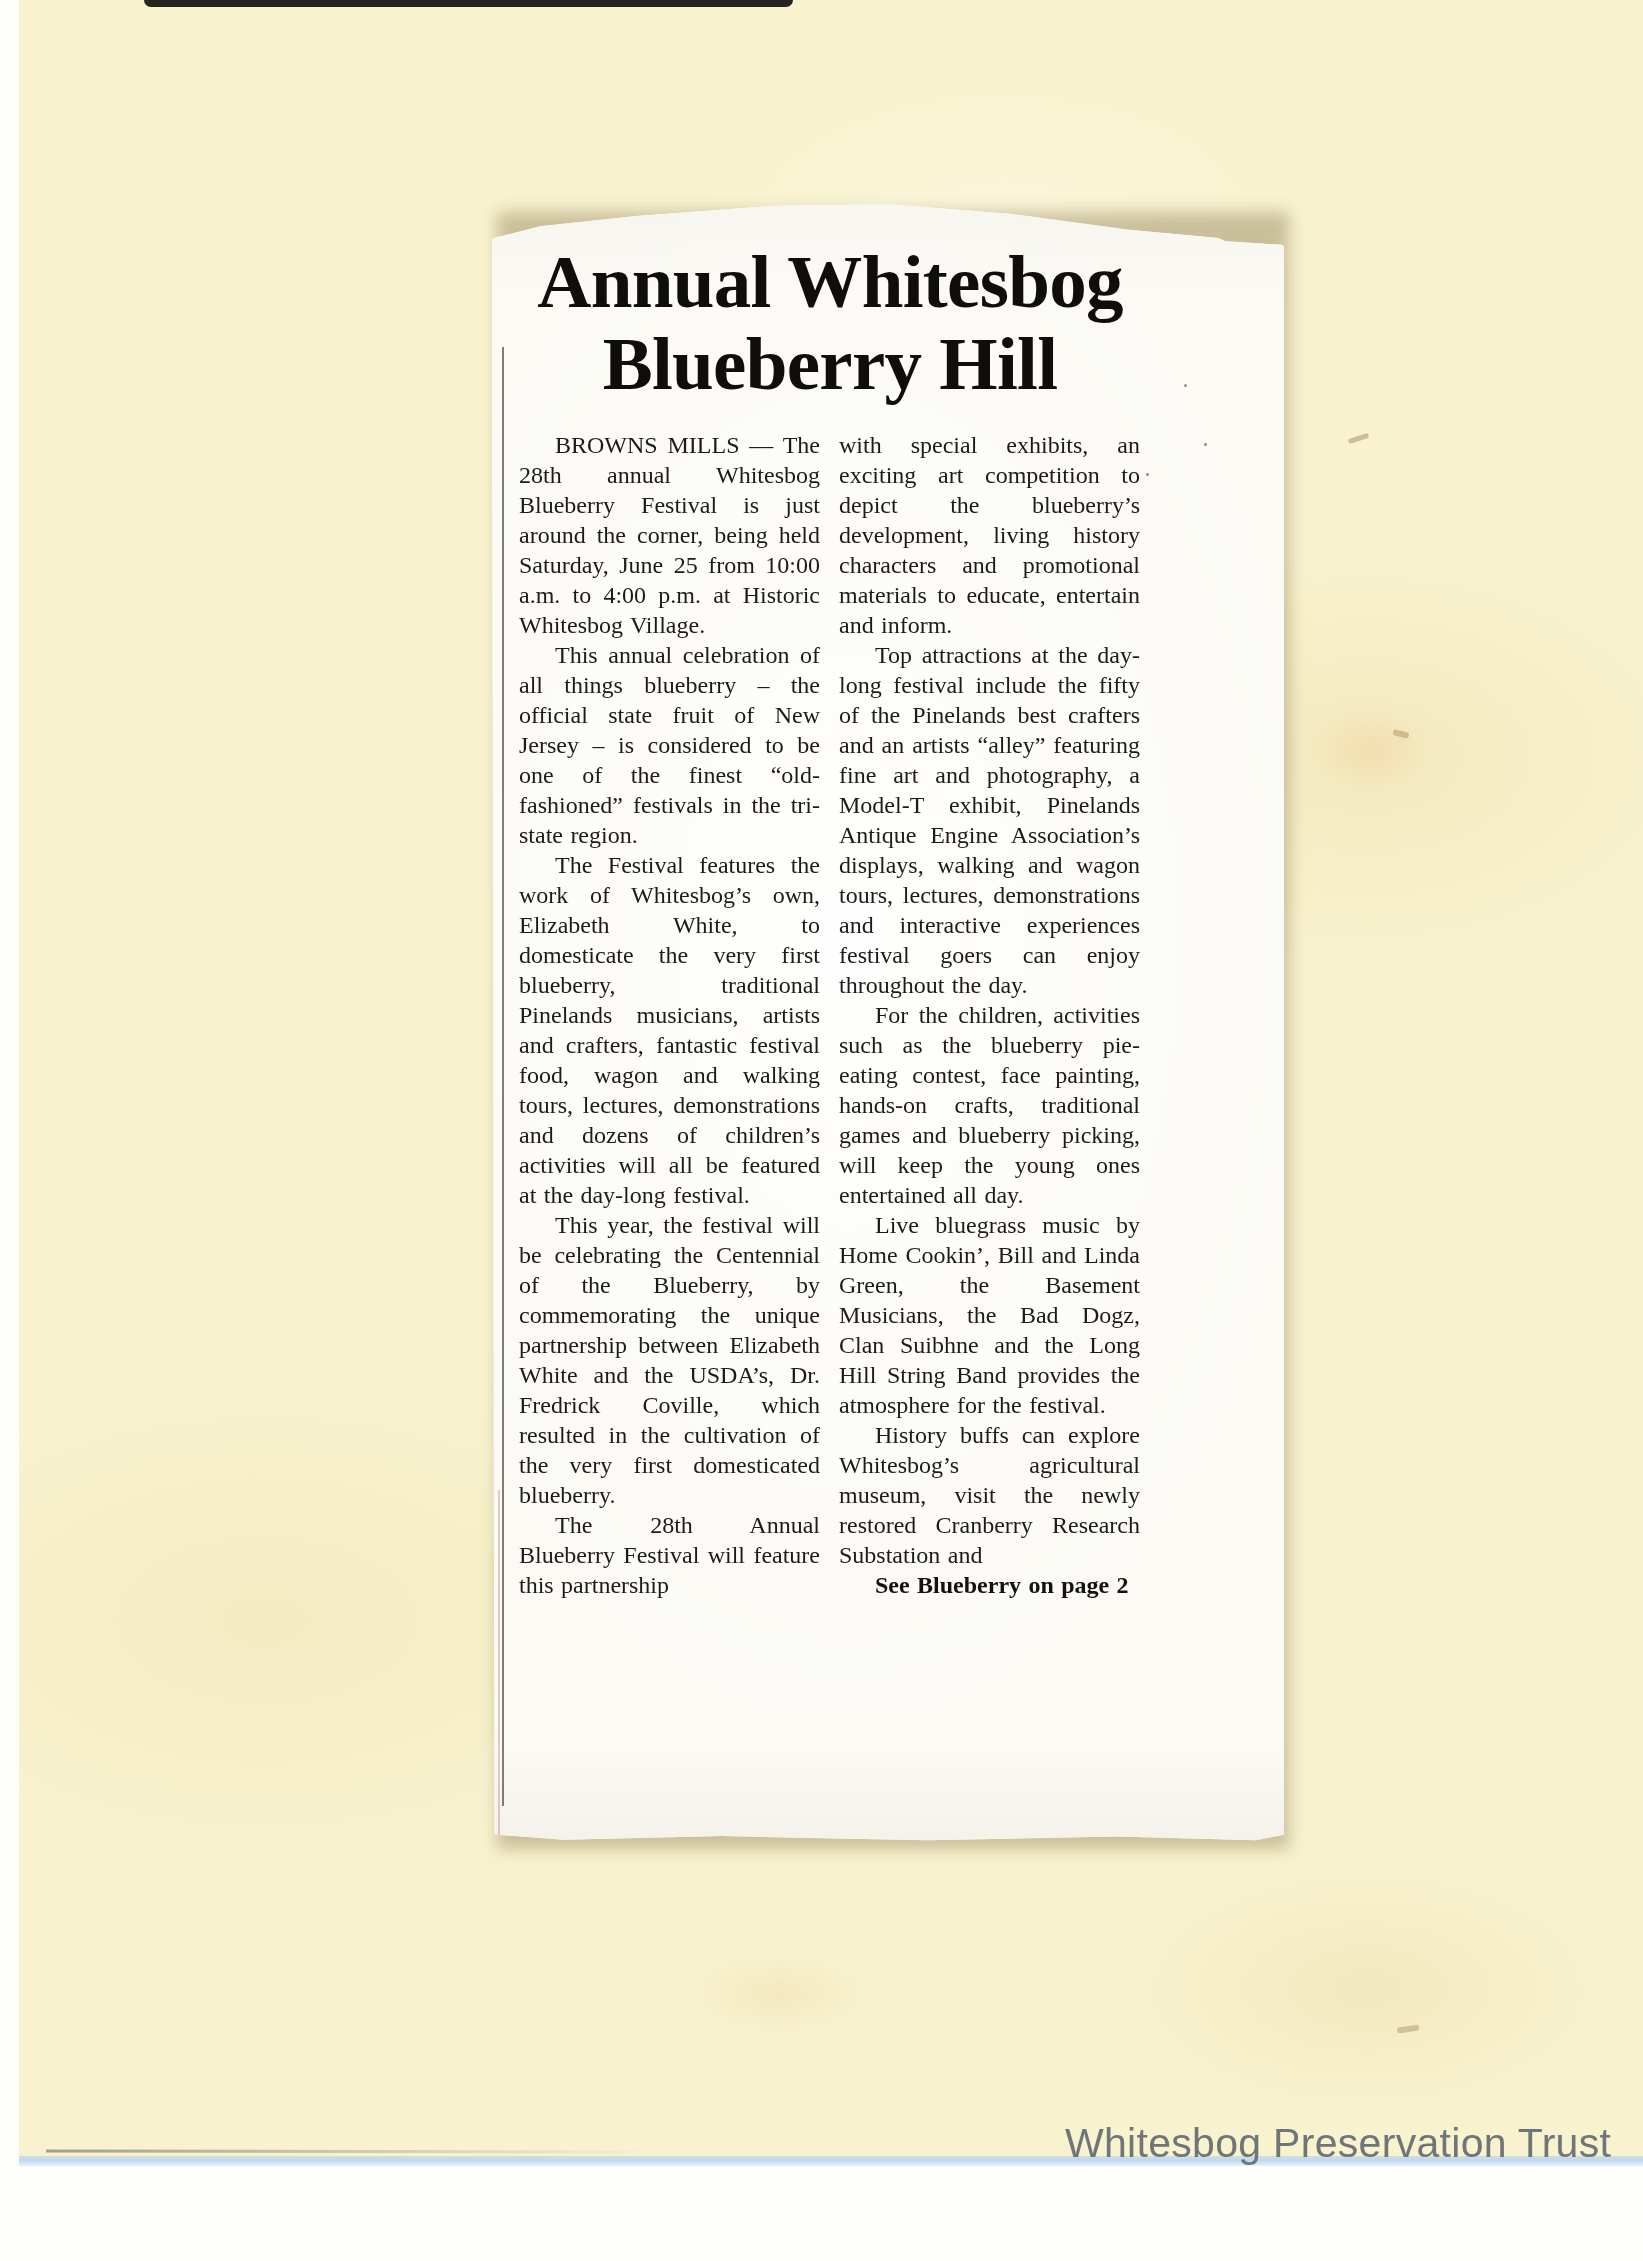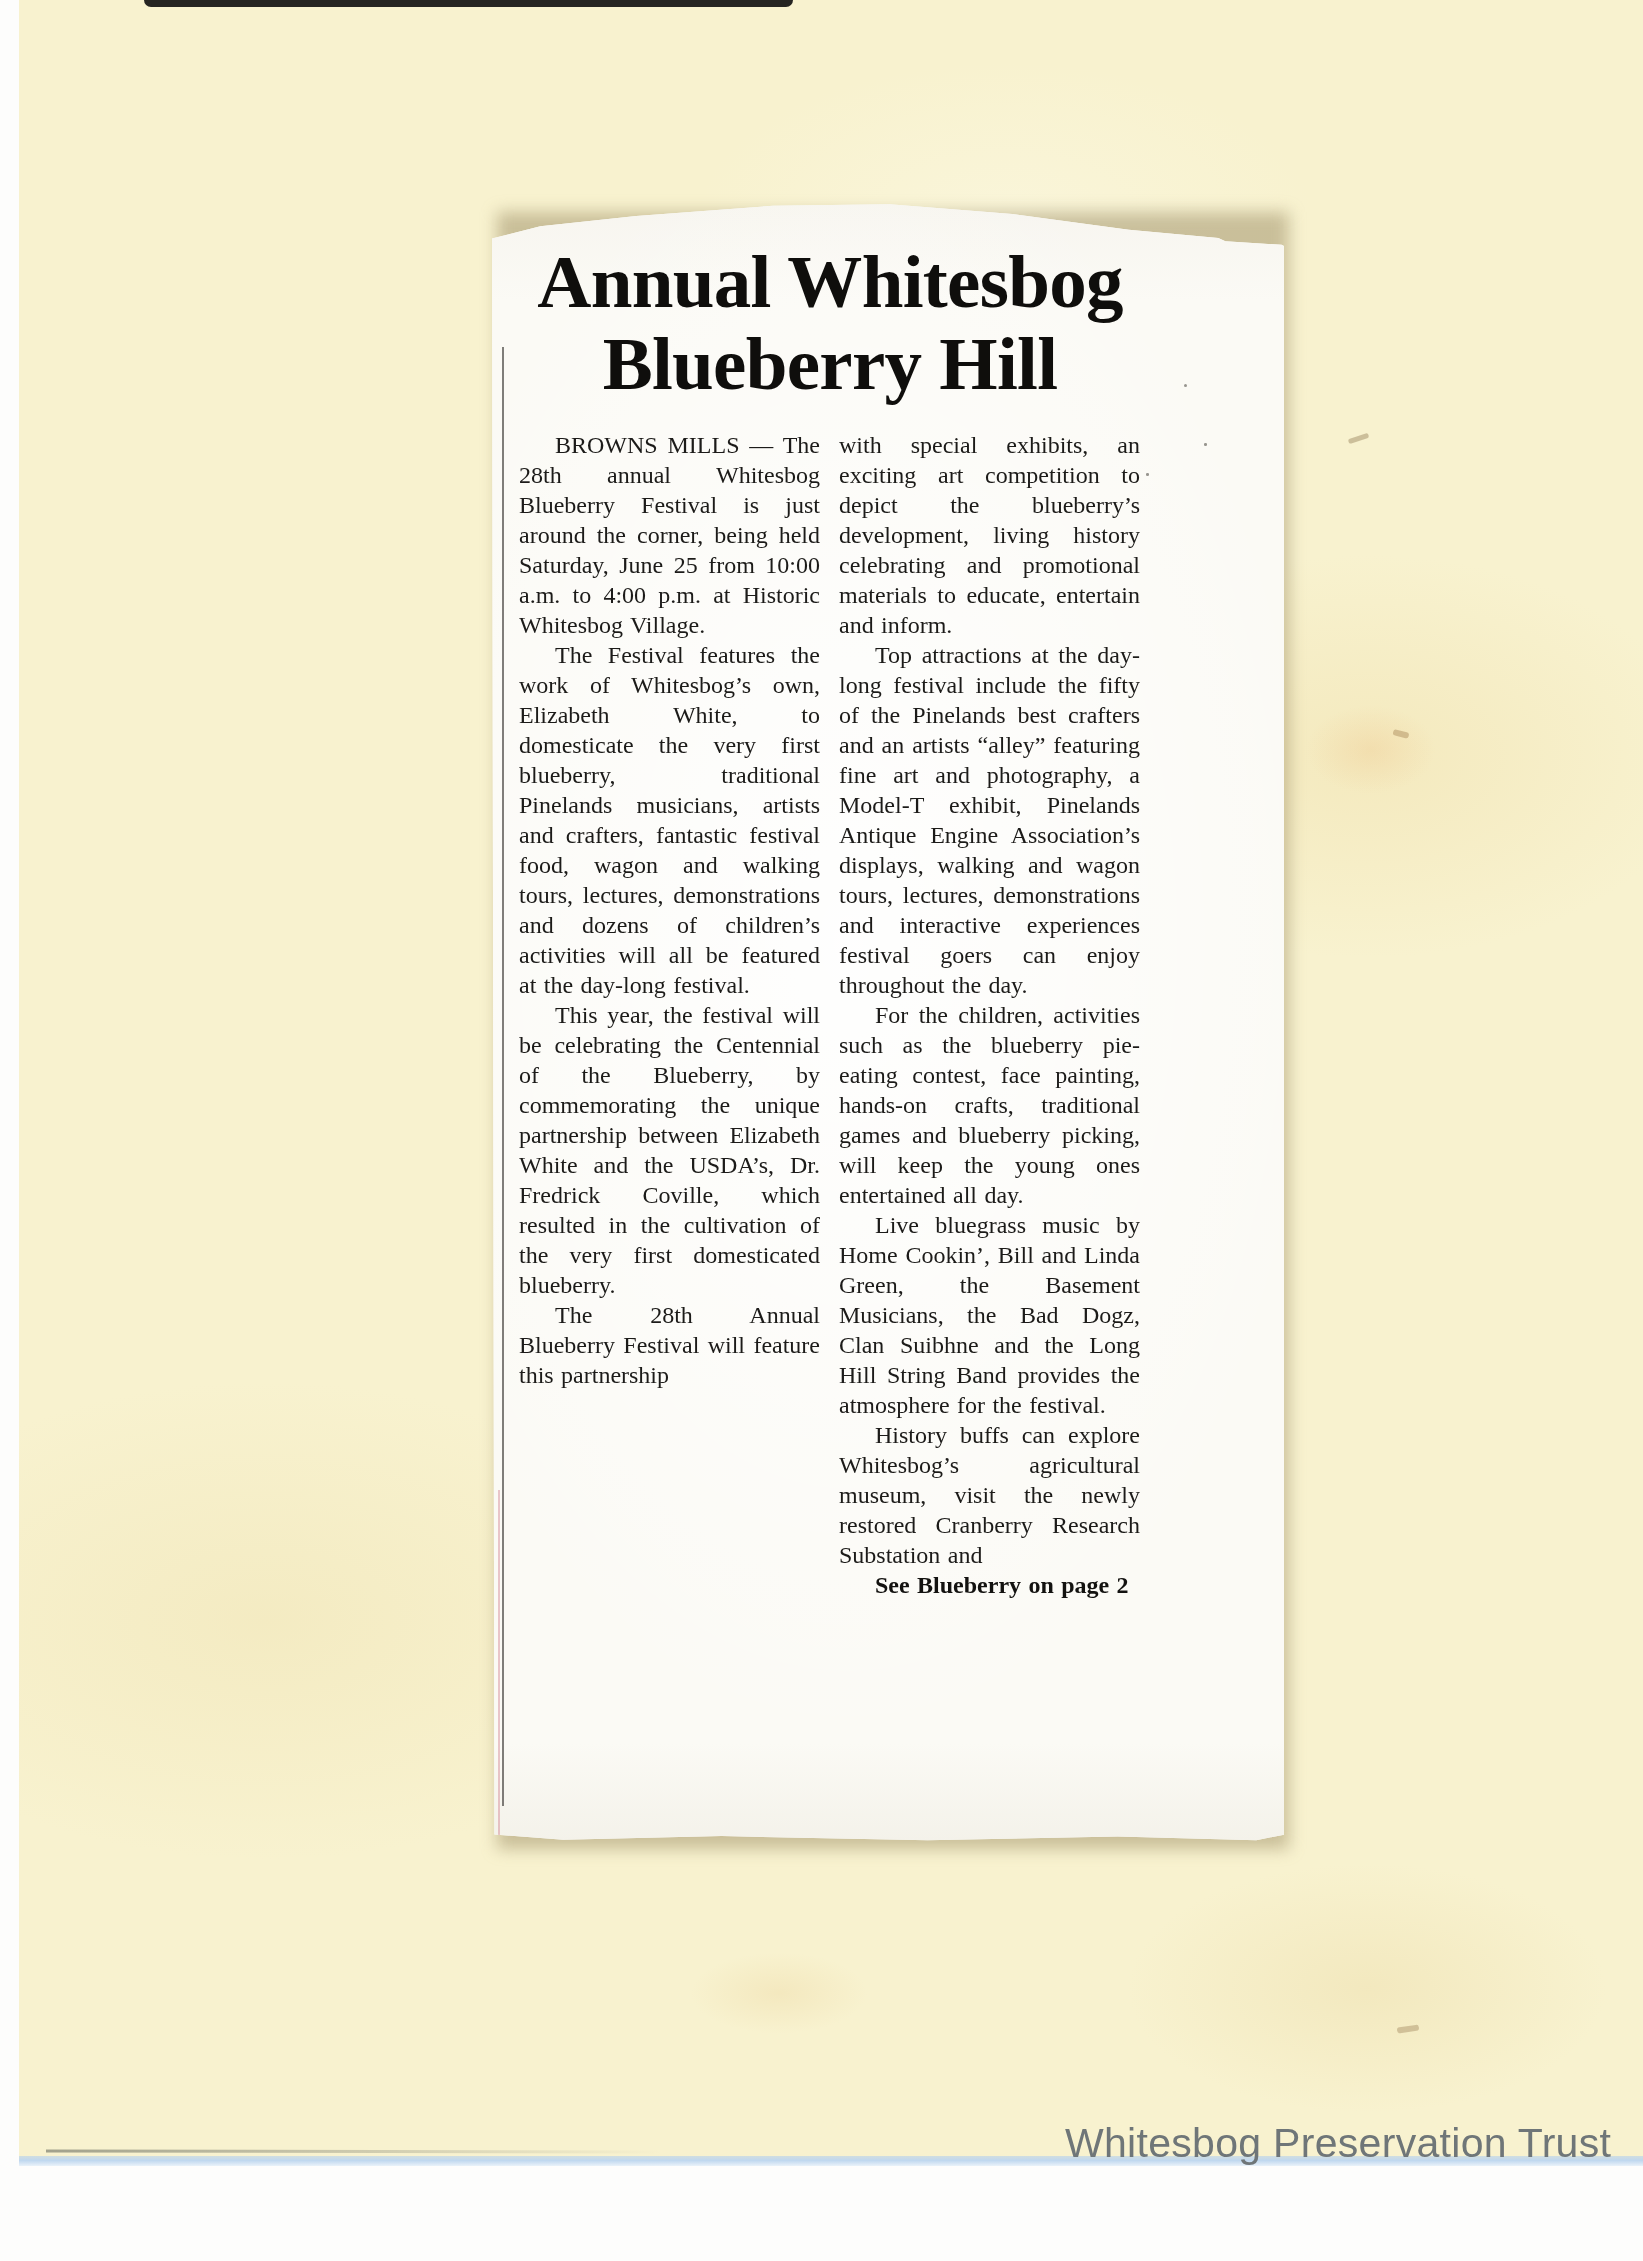--- a/index.html
+++ b/index.html
@@ -229,27 +229,28 @@
     <div class="speck" style="left:654px; top:270px; width:2.7px; height:2.7px;"></div>
 
     <div class="headline-block">
       <div class="headline-line">Annual Whitesbog</div>
       <div class="headline-line">Blueberry Hill</div>
     </div>
 
     <div class="columns">
       <div class="column">
           <p>BROWNS MILLS — The 28th annual Whitesbog Blueberry Festival is just around the corner, being held Saturday, June 25 from 10:00 a.m. to 4:00 p.m. at Historic Whitesbog Village.</p>
+          <p>This annual celebration of all things blueberry – the official state fruit of New Jersey – is considered to be one of the finest “old-fashioned” festivals in the tri-state region.</p>
           <p>The Festival features the work of Whitesbog’s own, Elizabeth White, to domesticate the very first blueberry, traditional Pinelands musicians, artists and crafters, fantastic festival food, wagon and walking tours, lectures, demonstrations and dozens of children’s activities will all be featured at the day-long festival.</p>
           <p>This year, the festival will be celebrating the Centennial of the Blueberry, by commemorating the unique partnership between Elizabeth White and the USDA’s, Dr. Fredrick Coville, which resulted in the cultivation of the very first domesticated blueberry.</p>
           <p>The 28th Annual Blueberry Festival will feature this partnership</p>
         </div>
       <div class="column flush-first">
         <div class="column flush-first" style="width:301px;">
-            <p>with special exhibits, an exciting art competition to depict the blueberry’s development, living history celebrating and promotional materials to educate, entertain and inform.</p>
+            <p>with special exhibits, an exciting art competition to depict the blueberry’s development, living history characters and promotional materials to educate, entertain and inform.</p>
             <p>Top attractions at the day-long festival include the fifty of the Pinelands best crafters and an artists “alley” featuring fine art and photography, a Model-T exhibit, Pinelands Antique Engine Association’s displays, walking and wagon tours, lectures, demonstrations and interactive experiences festival goers can enjoy throughout the day.</p>
             <p>For the children, activities such as the blueberry pie-eating contest, face painting, hands-on crafts, traditional games and blueberry picking, will keep the young ones entertained all day.</p>
             <p>Live bluegrass music by Home Cookin’, Bill and Linda Green, the Basement Musicians, the Bad Dogz, Clan Suibhne and the Long Hill String Band provides the atmosphere for the festival.</p>
             <p>History buffs can explore Whitesbog’s agricultural museum, visit the newly restored Cranberry Research Substation and</p>
           </div>
         <p class="continuation">See Blueberry on page 2</p>
       </div>
     </div>
   </div>
 

